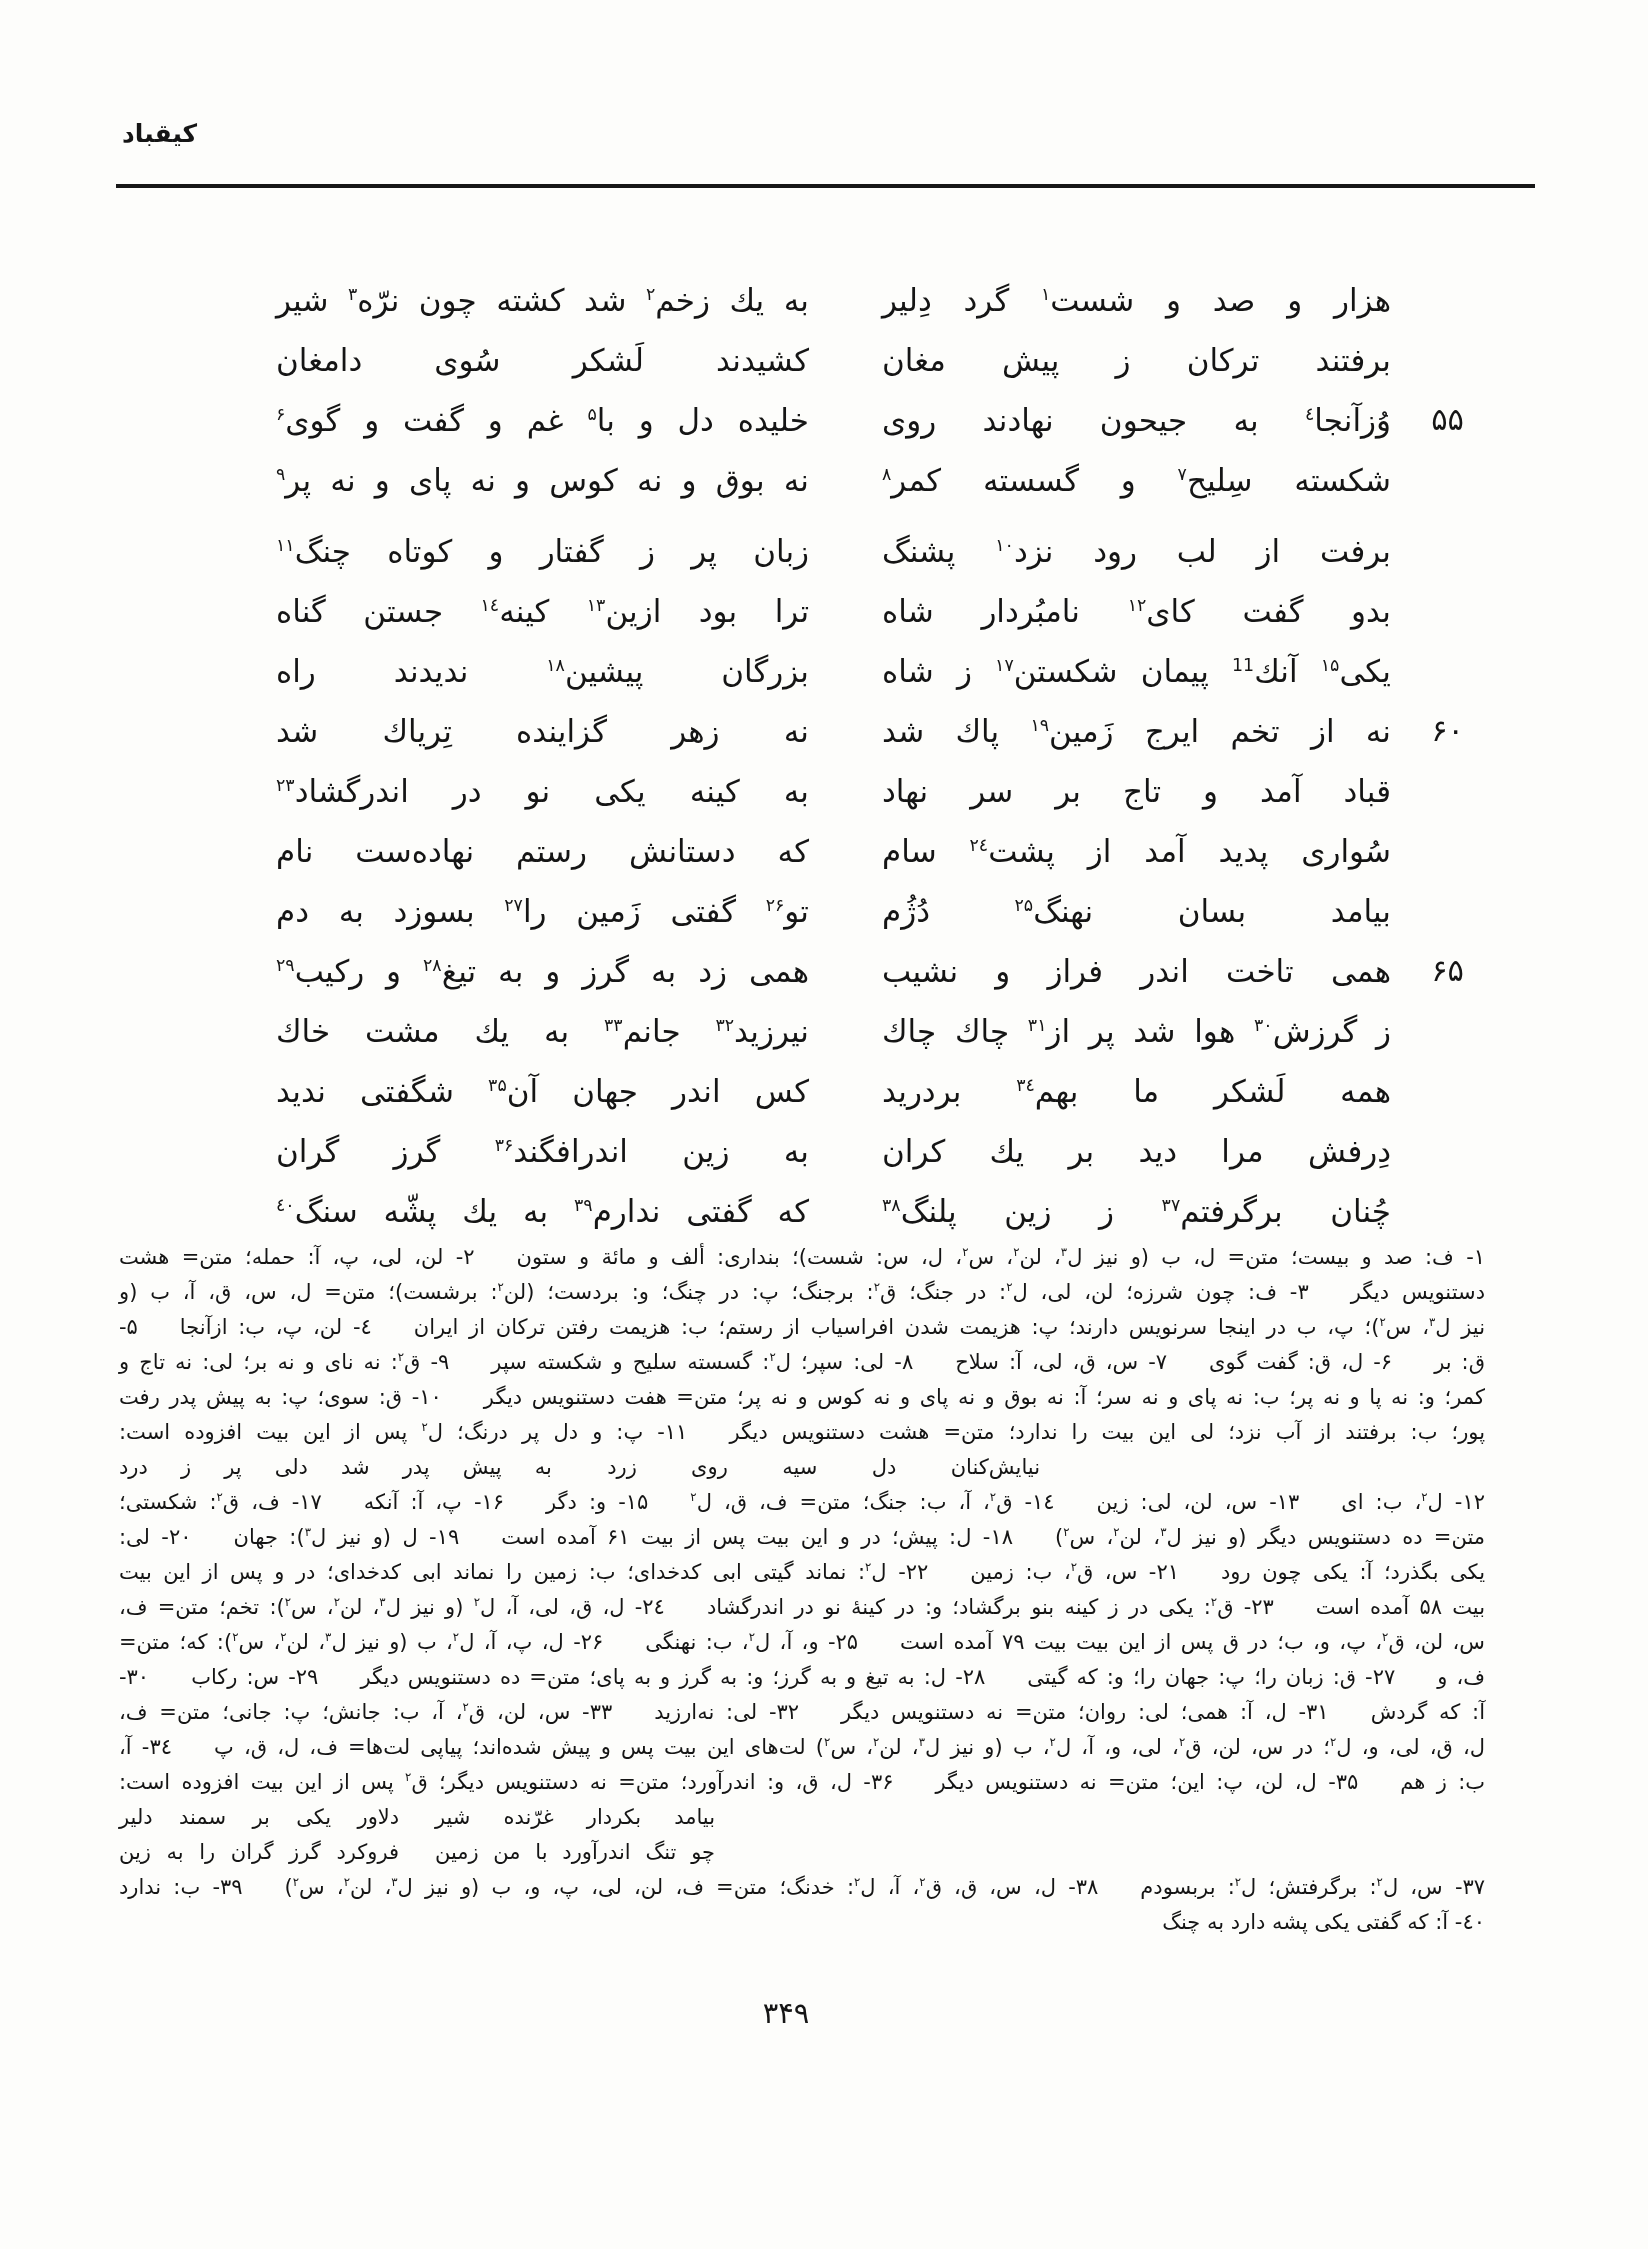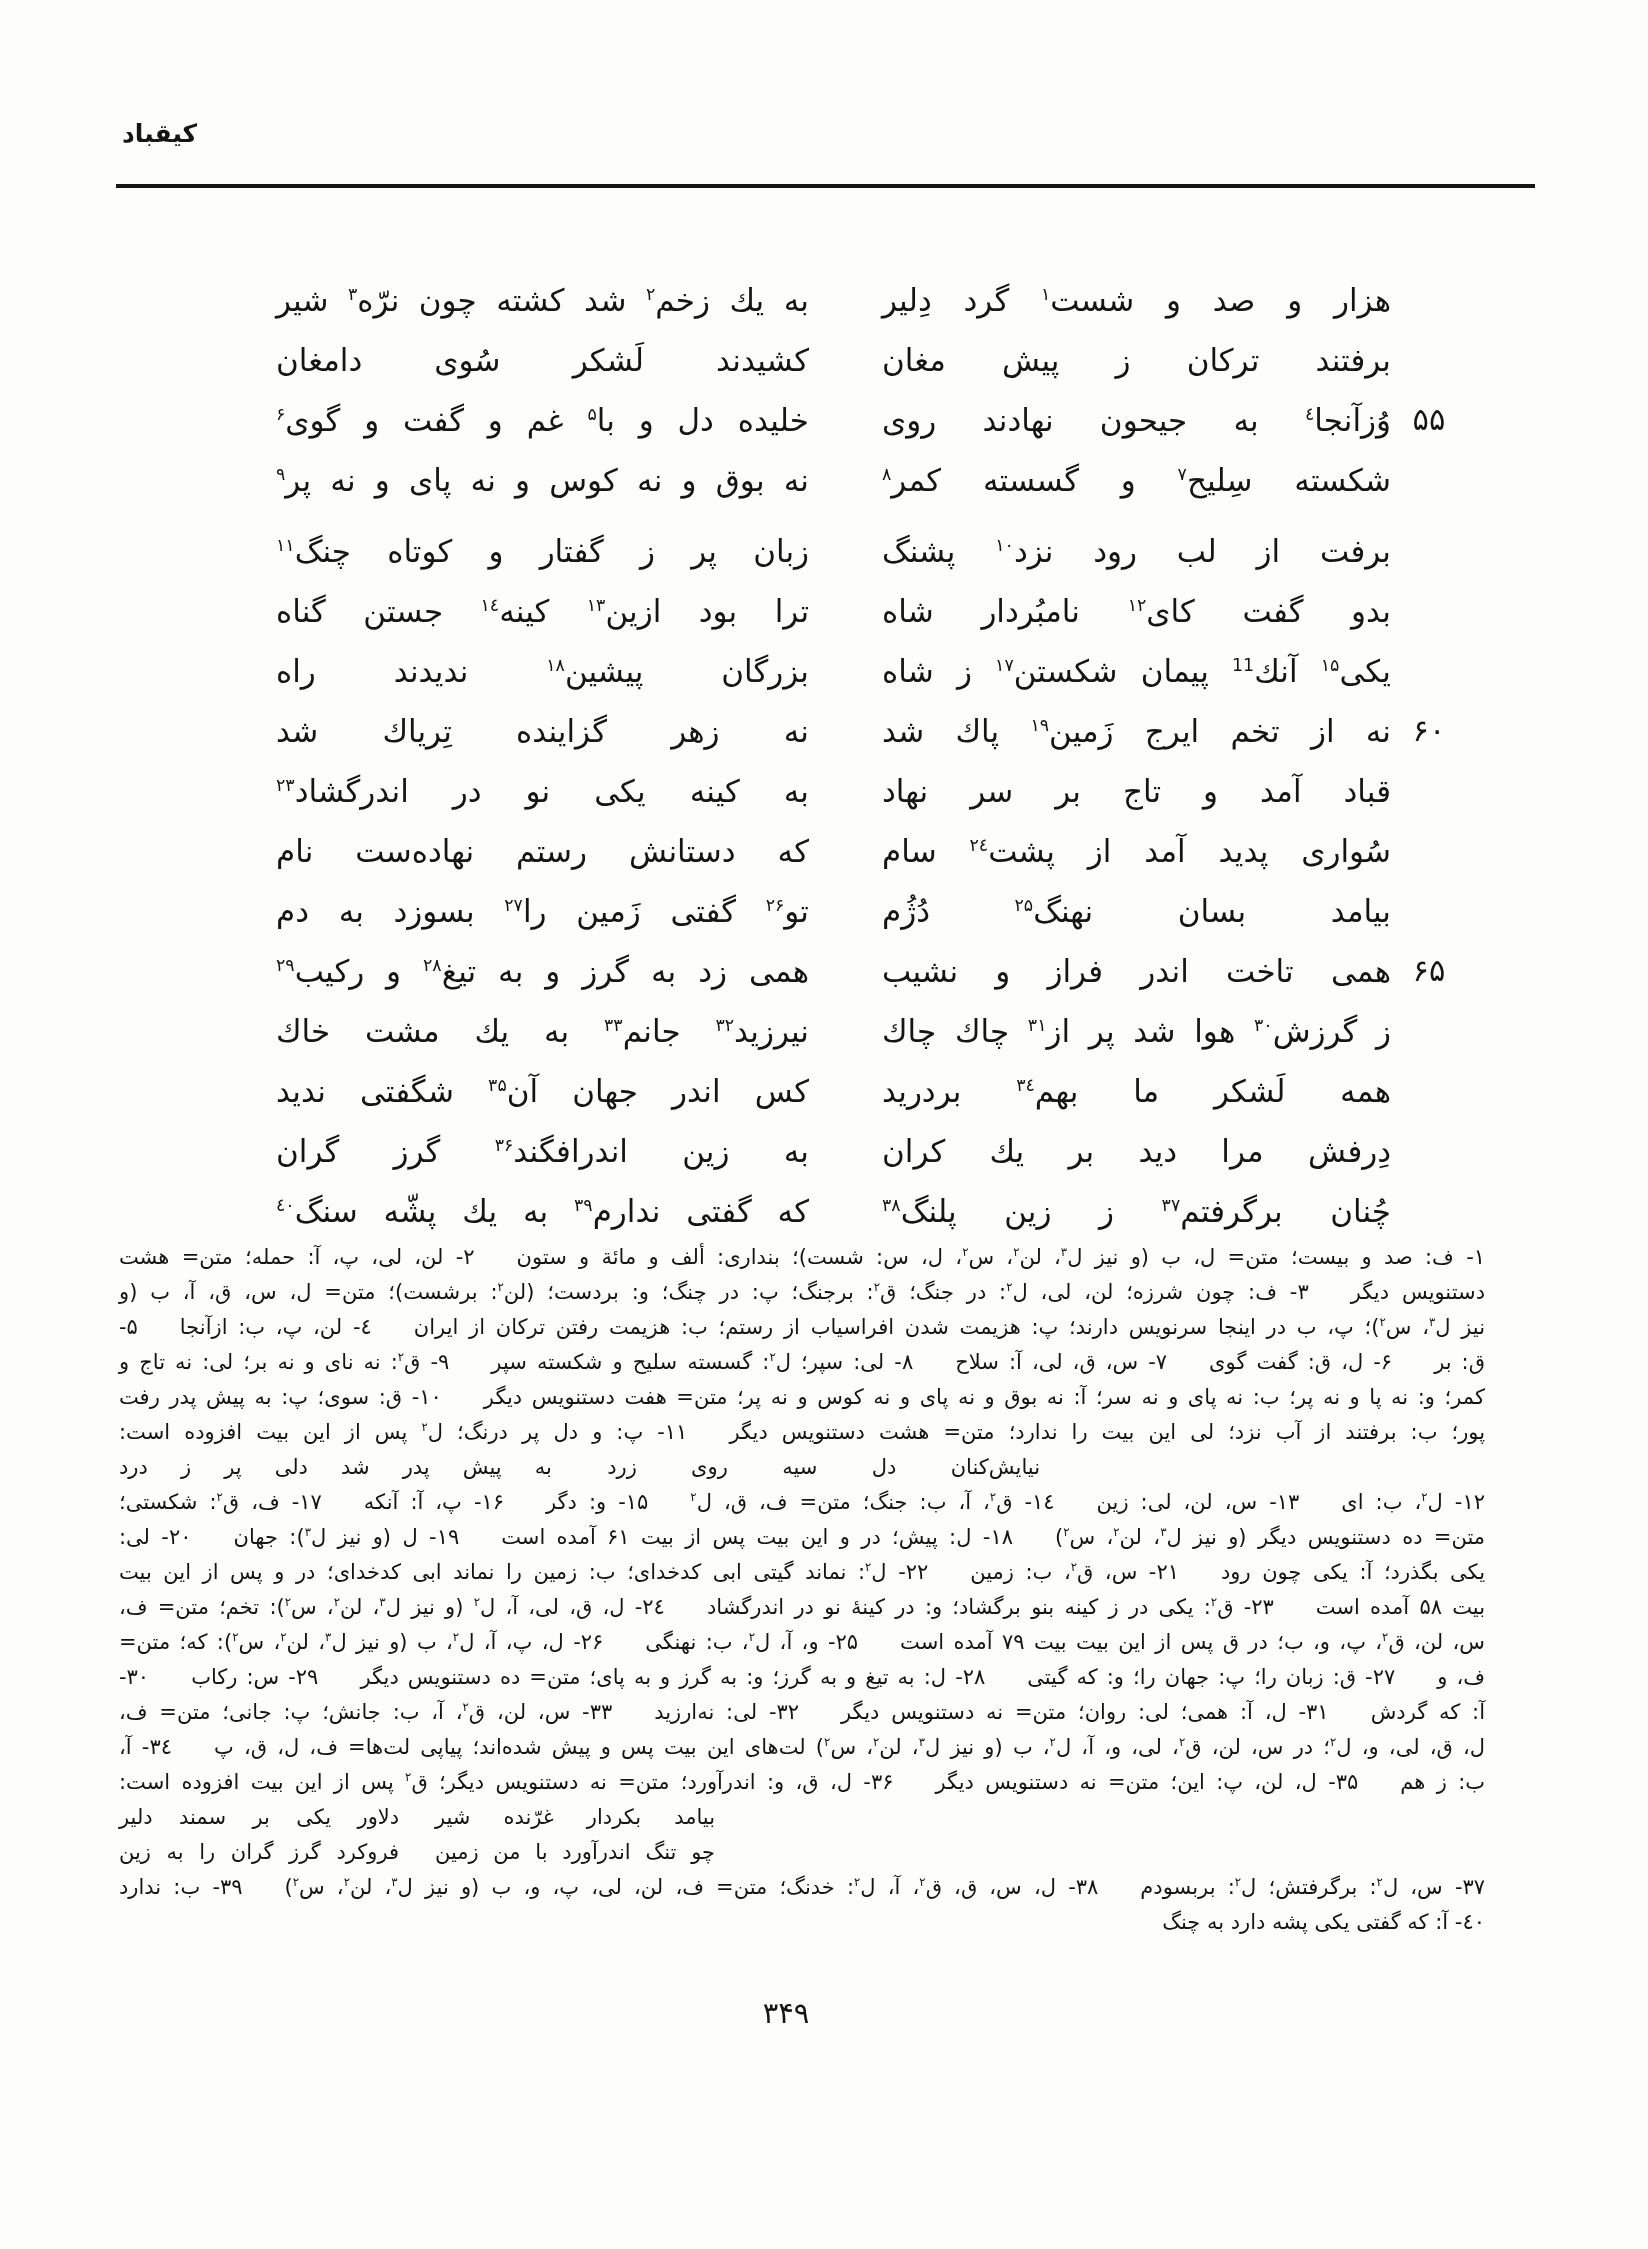--- a/index.html
+++ b/index.html
@@ -22,21 +22,21 @@
   .poem-row.gap-after{margin-bottom:11px;}
   .hemi{
     direction:rtl;font-size:31px;line-height:60px;
     text-align:justify;text-align-last:justify;
   }
   .hemi.left{width:533px;}
   .hemi.right{width:509px;}
   .gutter{width:73px;}
   .numcol{
     width:73px;font-size:30.5px;line-height:60px;
-    direction:rtl;text-align:center;padding-left:2.8px;box-sizing:border-box;
+    direction:rtl;text-align:right;padding-left:2.8px;box-sizing:border-box;
   }
   sup{font-size:0.56em;line-height:0;vertical-align:super;}
   #footnotes{position:absolute;top:1240px;left:119px;width:1366px;}
   .fn-line{
     direction:rtl;font-size:21px;line-height:35px;height:35px;
     text-align:justify;text-align-last:justify;white-space:normal;
   }
   .fn-line.no-just{text-align:left;text-align-last:right;}
   .fn-couplet{
     direction:rtl;height:35px;line-height:35px;font-size:21px;

